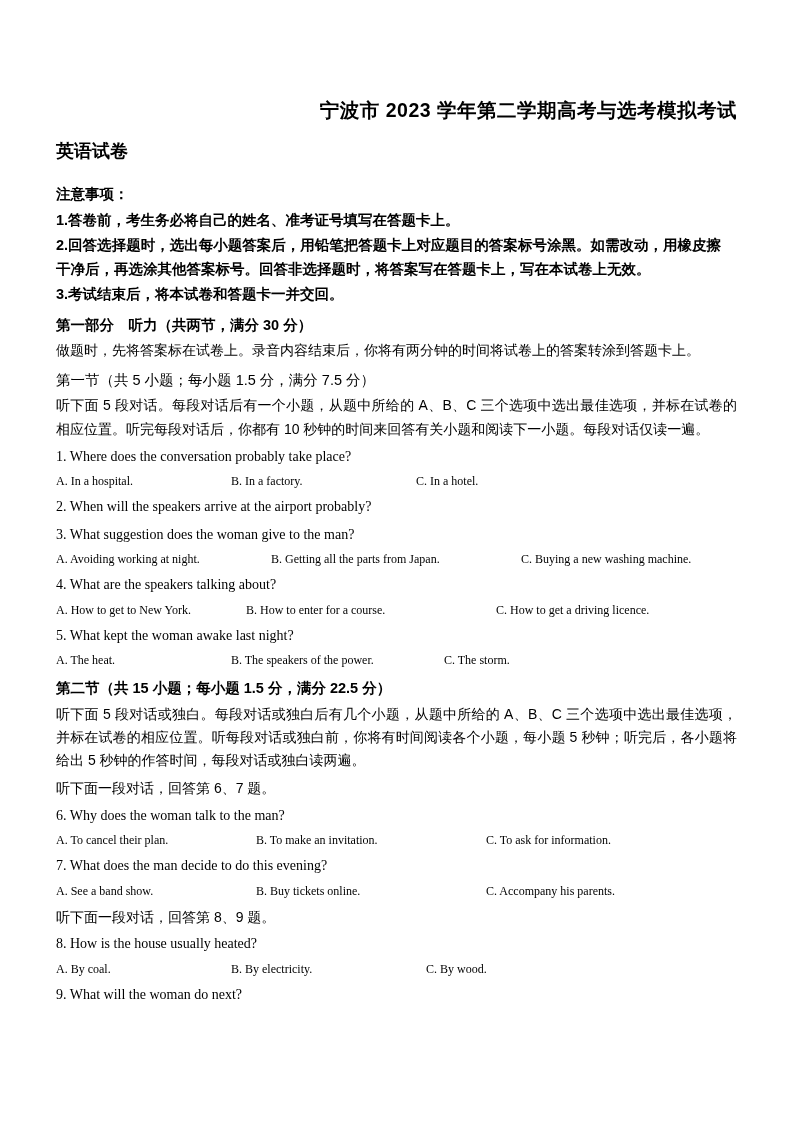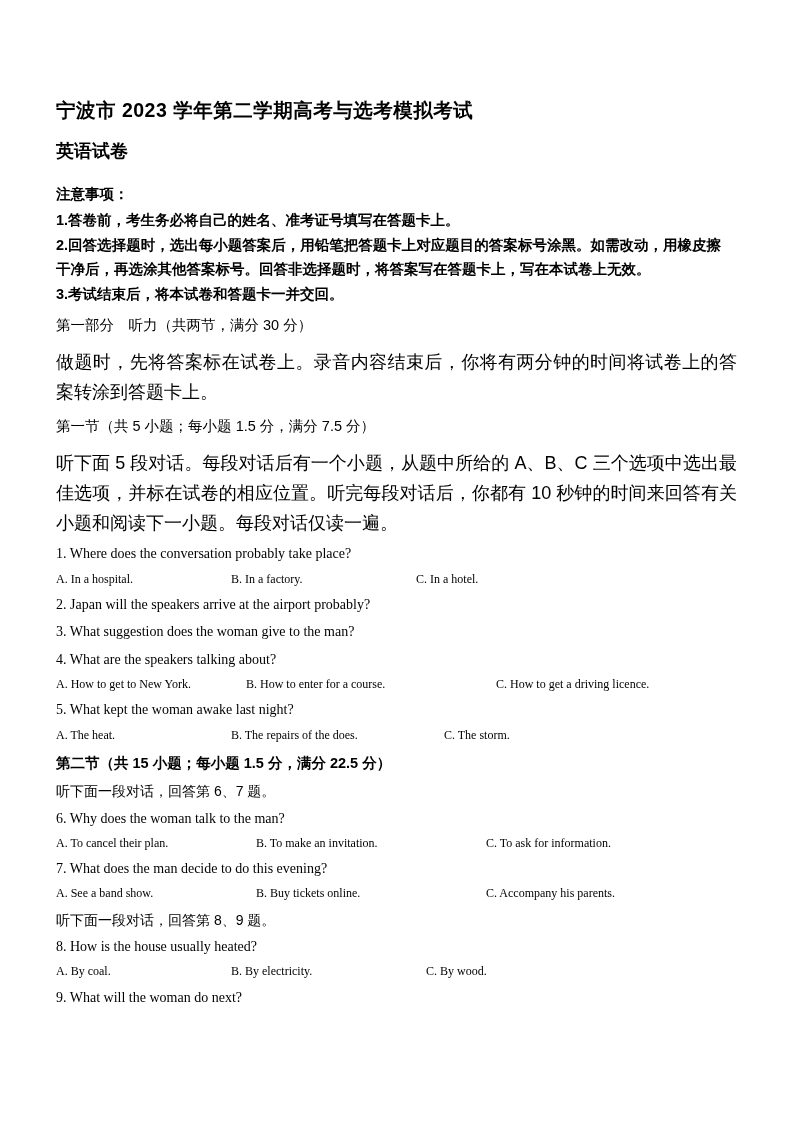--- a/index.html
+++ b/index.html
@@ -14,21 +14,21 @@
     color: #000000;
   }
   .page {
     position: relative;
     width: 793px;
     height: 1122px;
     box-sizing: border-box;
     padding: 74px 56px 40px 56px;
   }
   .title {
-    text-align: left;
+    text-align: right;
     font-family: "Liberation Sans", sans-serif;
     font-weight: bold;
     font-size: 19.5px;
     letter-spacing: 0.5px;
     margin: 22px 0 0 0;
     line-height: 1.5;
   }
   .subtitle {
     font-family: "Liberation Sans", sans-serif;
     font-weight: bold;
@@ -50,22 +50,22 @@
     line-height: 1.62;
     text-align: justify;
   }
   .sec-head {
     font-family: "Liberation Serif", serif;
     font-size: 14.5px;
     margin: 7px 0 0 0;
     line-height: 1.6;
   }
   .para {
-    font-size: 18px;
-    margin: 11px 0 0 0;
+    font-size: 14px;
+    margin: 2px 0 0 0;
     line-height: 1.66;
     text-align: justify;
   }
   .q {
     font-size: 14px;
     margin: 5px 0 0 0;
     line-height: 1.6;
   }
   .opts {
     font-size: 12px;
@@ -92,61 +92,65 @@
 <div class="page">
 
   <div class="title">宁波市 2023 学年第二学期高考与选考模拟考试</div>
   <div class="subtitle">英语试卷</div>
 
   <div class="notice-head">注意事项：</div>
   <div class="notice-item">1.答卷前，考生务必将自己的姓名、准考证号填写在答题卡上。</div>
   <div class="notice-item">2.回答选择题时，选出每小题答案后，用铅笔把答题卡上对应题目的答案标号涂黑。如需改动，用橡皮擦干净后，再选涂其他答案标号。回答非选择题时，将答案写在答题卡上，写在本试卷上无效。</div>
   <div class="notice-item">3.考试结束后，将本试卷和答题卡一并交回。</div>
 
-  <div class="sec-head cn" style="font-weight:normal;margin-top:7px;">第一部分　听力（共两节，满分 30 分）</div>
+  <div class="sec-head cn" style="font-weight:bold;margin-top:7px;">第一部分　听力（共两节，满分 30 分）</div>
   <div class="para cn">做题时，先将答案标在试卷上。录音内容结束后，你将有两分钟的时间将试卷上的答案转涂到答题卡上。</div>
 
   <div class="sec-head cn" style="font-weight:normal;">第一节（共 5 小题；每小题 1.5 分，满分 7.5 分）</div>
   <div class="para cn">听下面 5 段对话。每段对话后有一个小题，从题中所给的 A、B、C 三个选项中选出最佳选项，并标在试卷的相应位置。听完每段对话后，你都有 10 秒钟的时间来回答有关小题和阅读下一小题。每段对话仅读一遍。</div>
 
   <div class="q">
     <span>1.</span>
     <span>Where does the conversation probably take place?</span>
   </div>
   <div class="opts">
     <span class="o" style="width:175px">A. In a hospital.</span><span class="o" style="width:185px">B. In a factory.</span><span class="o">C. In a hotel.</span>
   </div>
 
   <div class="q">
     <span>2.</span>
-    <span>Japan will the speakers arrive at the airport probably?</span>
+    <span>When will the speakers arrive at the airport probably?</span>
   </div>
 
   <div class="q">
     <span>3.</span>
     <span>What suggestion does the woman give to the man?</span>
+  </div>
+  <div class="opts">
+    <span class="o" style="width:215px">A. Avoiding working at night.</span><span class="o" style="width:250px">B. Getting all the parts from Japan.</span><span class="o">C. Buying a new washing machine.</span>
   </div>
 
   <div class="q">
     <span>4.</span>
     <span>What are the speakers talking about?</span>
   </div>
   <div class="opts">
     <span class="o" style="width:190px">A. How to get to New York.</span><span class="o" style="width:250px">B. How to enter for a course.</span><span class="o">C. How to get a driving licence.</span>
   </div>
 
   <div class="q">
     <span>5.</span>
     <span>What kept the woman awake last night?</span>
   </div>
   <div class="opts">
-    <span class="o" style="width:175px">A. The heat.</span><span class="o" style="width:213px">B. The repairs of the does.</span><span class="o">C. The storm.</span>
+    <span class="o" style="width:175px">A. The heat.</span><span class="o" style="width:213px">B. The speakers of the power.</span><span class="o">C. The storm.</span>
   </div>
 
   <div class="sec-head cn" style="font-weight:bold;">第二节（共 15 小题；每小题 1.5 分，满分 22.5 分）</div>
+  <div class="para cn">听下面 5 段对话或独白。每段对话或独白后有几个小题，从题中所给的 A、B、C 三个选项中选出最佳选项，并标在试卷的相应位置。听每段对话或独白前，你将有时间阅读各个小题，每小题 5 秒钟；听完后，各小题将给出 5 秒钟的作答时间，每段对话或独白读两遍。</div>
 
   <div class="inline-note cn">听下面一段对话，回答第 6、7 题。</div>
 
   <div class="q">
     <span>6.</span>
     <span>Why does the woman talk to the man?</span>
   </div>
   <div class="opts">
     <span class="o" style="width:200px">A. To cancel their plan.</span><span class="o" style="width:230px">B. To make an invitation.</span><span class="o">C. To ask for information.</span>
   </div>

